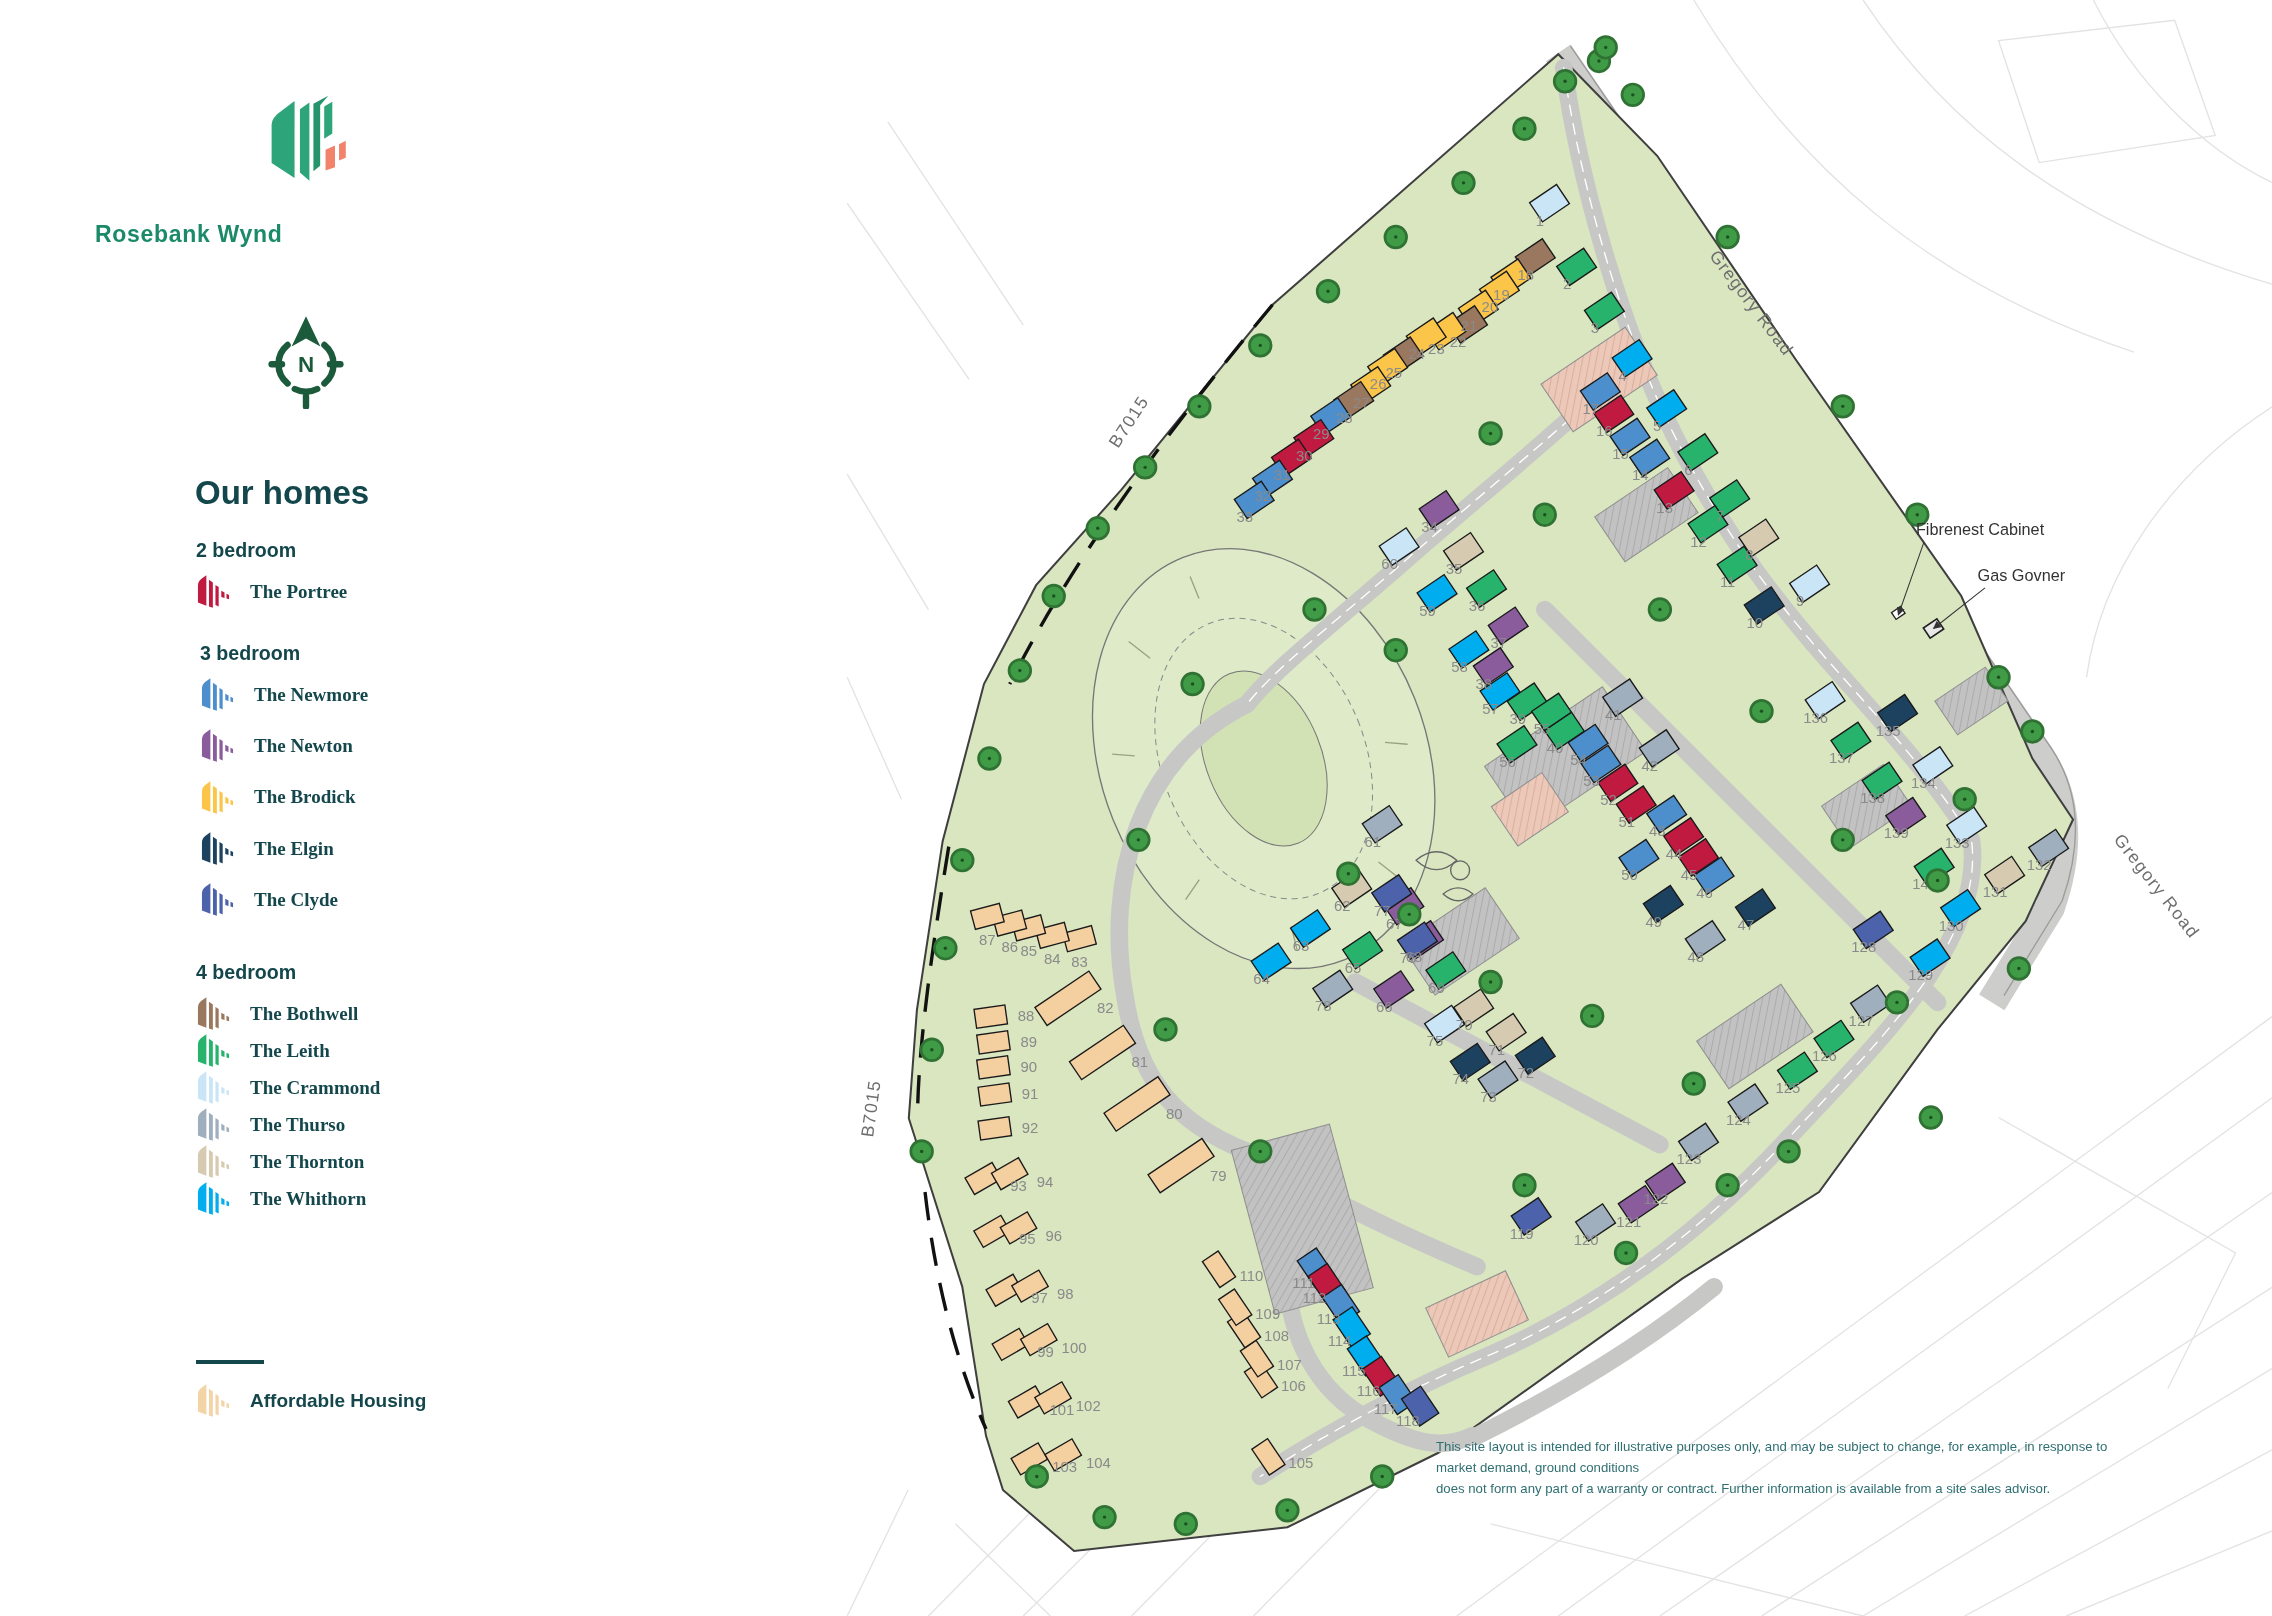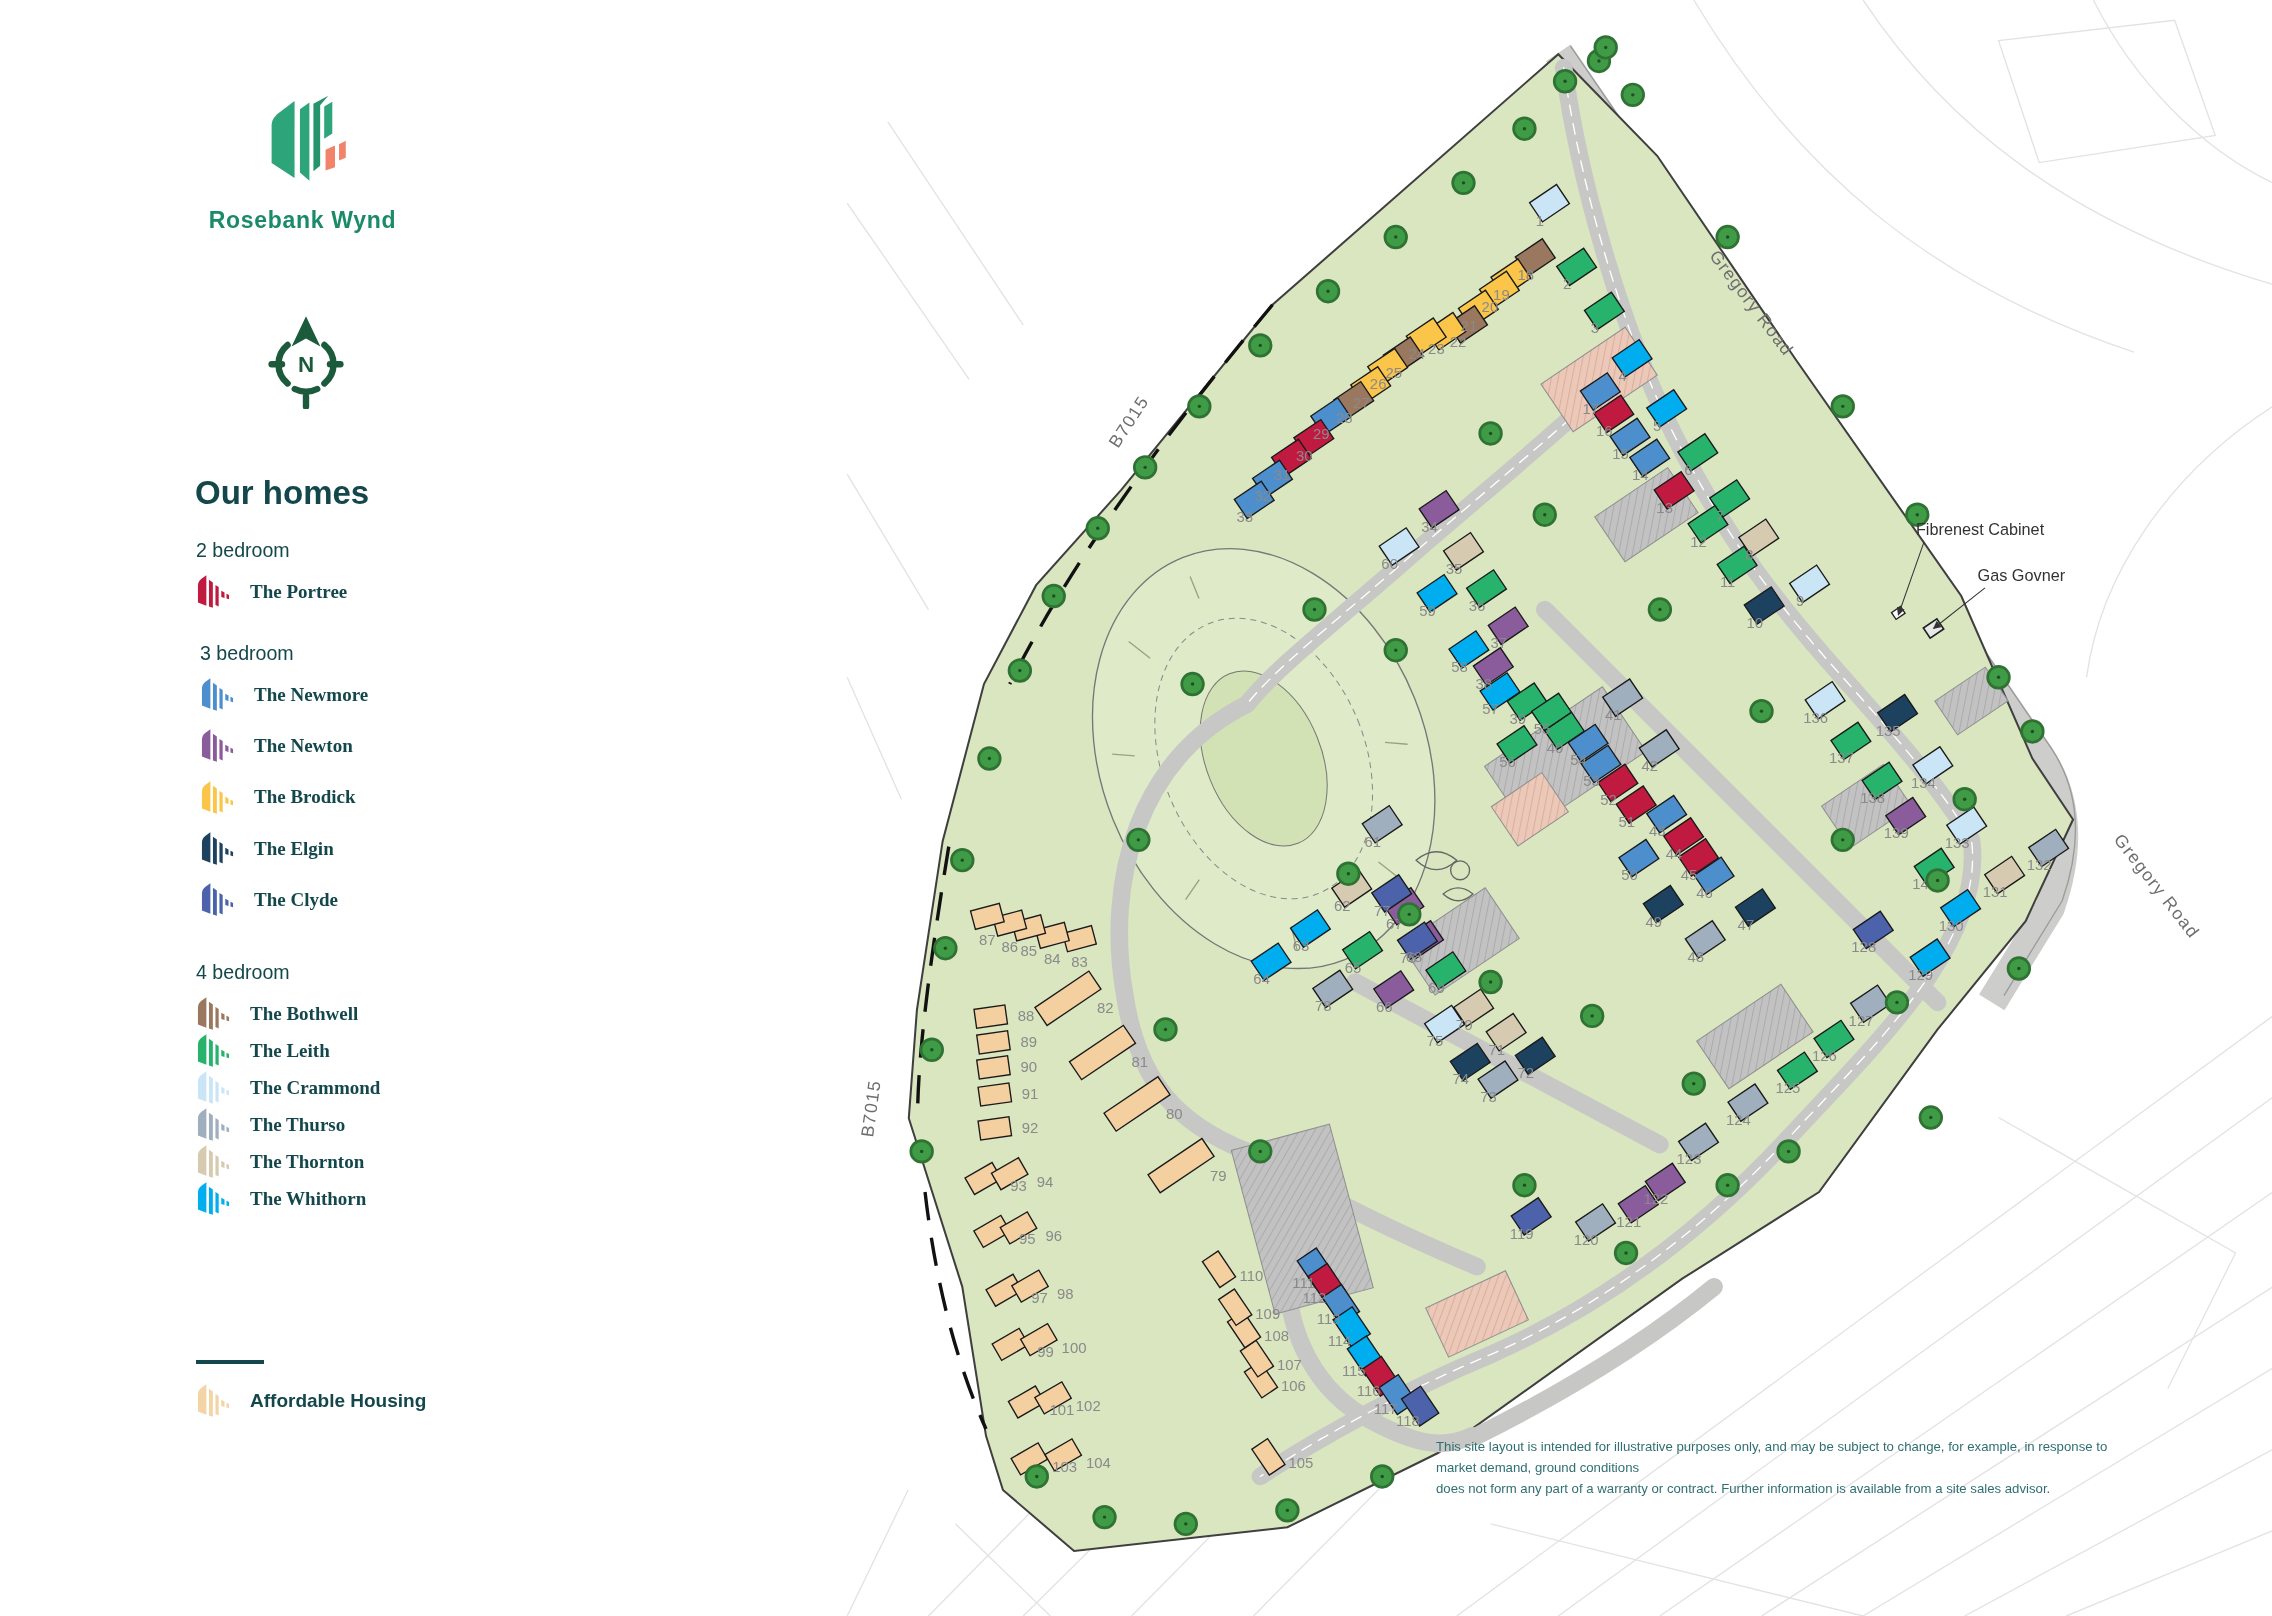--- a/index.html
+++ b/index.html
@@ -1,23 +1,23 @@
 <!DOCTYPE html>
 <html style="font-size:11px"><head>
 <meta charset="utf-8">
 <style>
   html,body{margin:0;padding:0;}
   body{width:2273px;height:1616px;position:relative;overflow:hidden;background:#ffffff;
        font-family:"Liberation Sans",sans-serif;}
   .abs{position:absolute;}
   
-  .brand-title{left:95px;top:207px;width:415px;text-align:center;font-size:23px;font-weight:bold;
+  .brand-title{left:95px;top:221px;width:415px;text-align:left;font-size:23px;font-weight:bold;
                letter-spacing:0.7px;color:#1B8A68;}
   .our-homes{left:195px;top:474px;font-size:33px;font-weight:bold;color:#14474C;text-align:center;}
-  .bedroom-heading{font-size:19.6px;font-weight:normal;color:#14474C;margin:0 0 12.2px 0;}
+  .bedroom-heading{font-size:19.6px;font-weight:bold;color:#14474C;margin:0 0 12.2px 0;}
   .legend-section{display:flex;flex-direction:column;}
   #sec-2bed{left:196px;top:539px;}
   #sec-3bed{left:200px;top:642px;}
   #sec-4bed{left:196px;top:961px;}
   .legend-rows{display:flex;flex-direction:column;gap:16.3px;font-family:Liberation Serif, serif;}
   #sec-4bed .legend-rows{gap:2px;}
   .legend-row{display:flex;align-items:center;gap:19px;}
   .hicon{width:35px;height:35px;flex:0 0 35px;}
   .legend-label{font-size:19px;font-weight:bold;color:#14474C;}
   .divider{left:196px;top:1360px;width:68px;height:4.1px;background:#14474C;}

